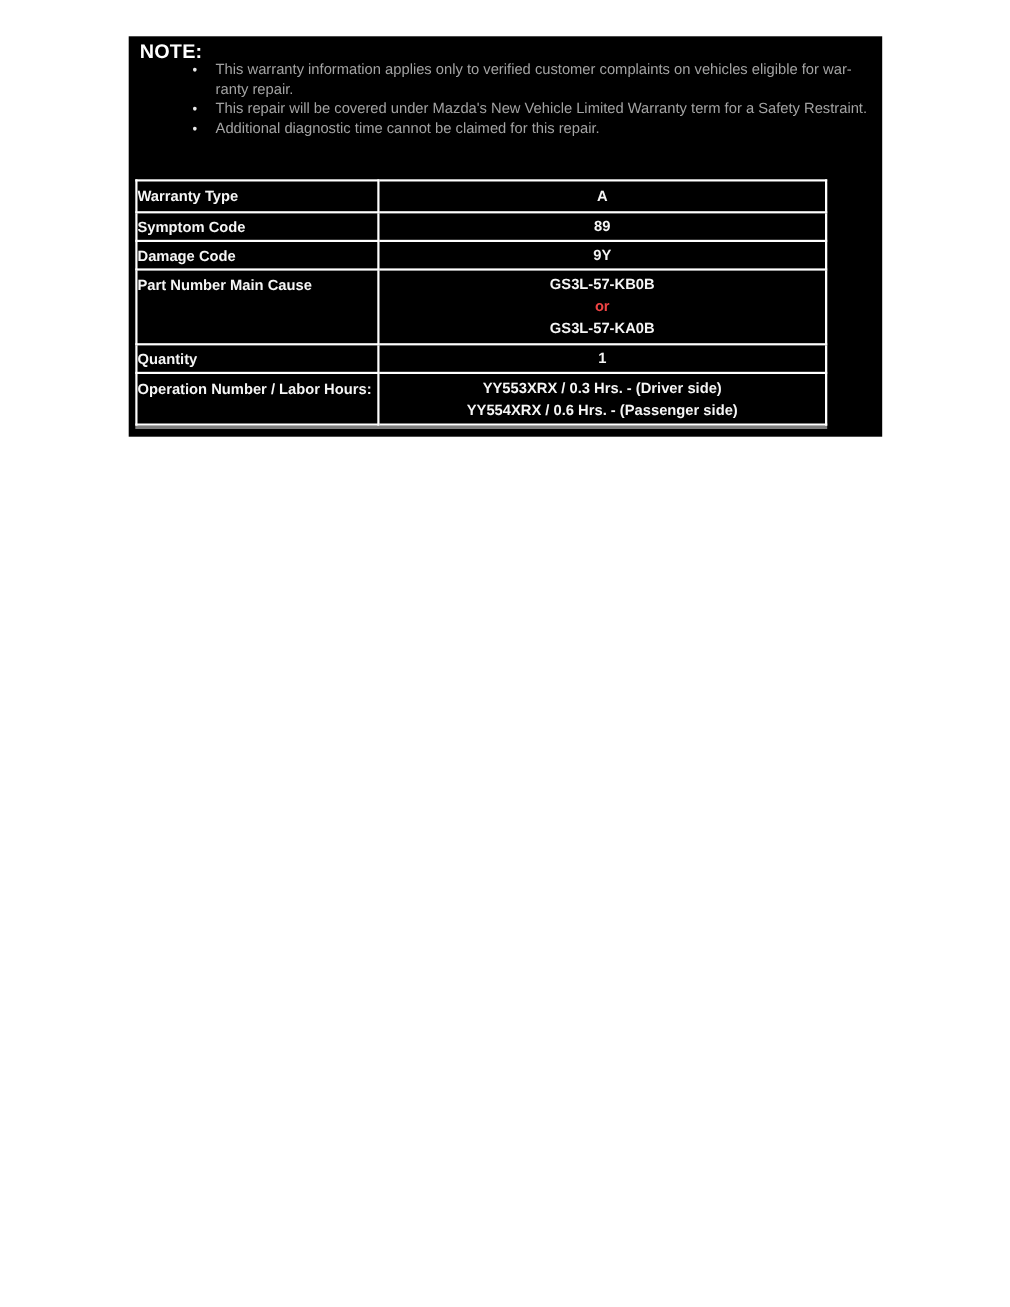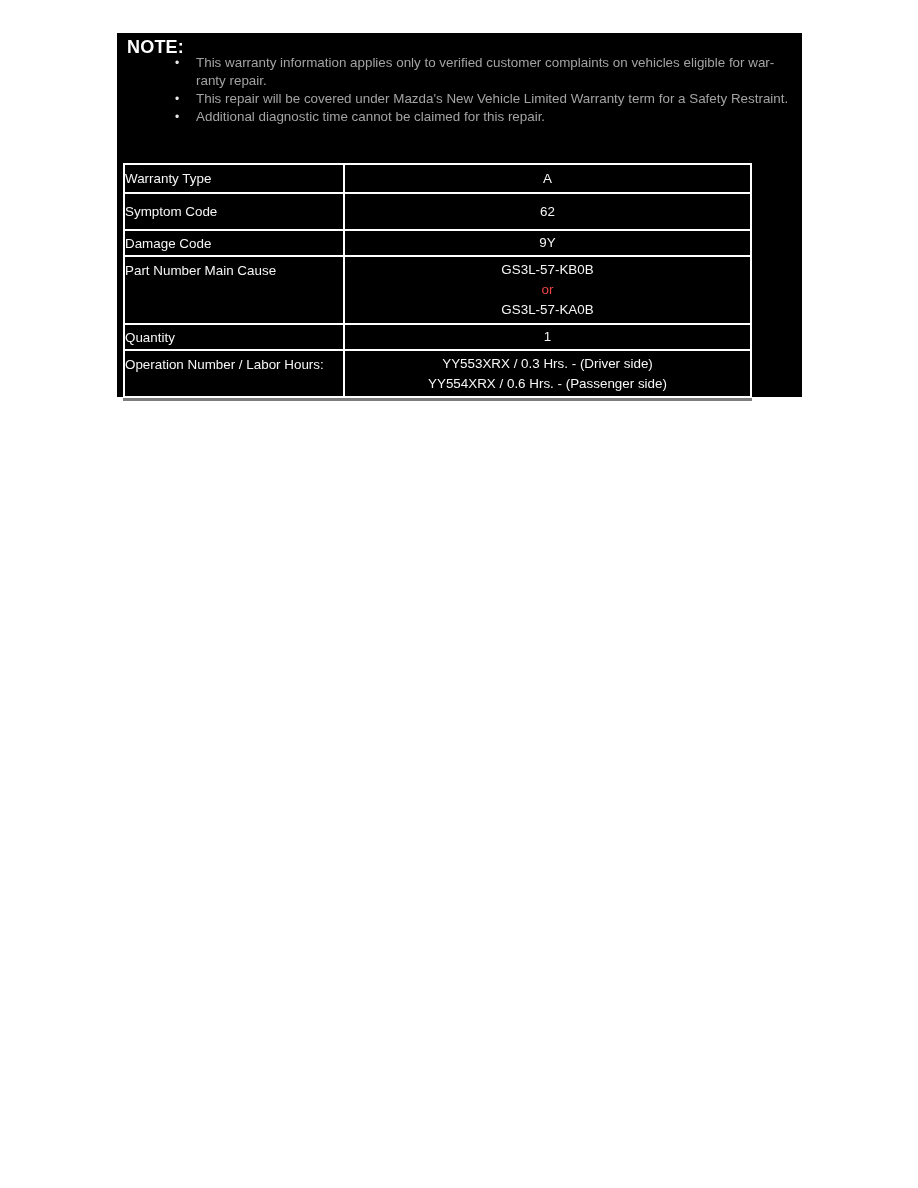--- a/index.html
+++ b/index.html
@@ -60,20 +60,21 @@
   .warranty-table {
     position: absolute;
     left: 6px;
     top: 130px;
     width: 625px;
     border-collapse: collapse;
     table-layout: fixed;
     color: #f5f5f5;
     font-size: 13.4px;
     box-shadow: 0 3px 0 #7d7d7d;
+    font-weight: bold;
   }
   .warranty-table td {
     border: 2px solid #ffffff;
     padding: 0;
     overflow: hidden;
   }
   .col-label { width: 218px; }
   .col-value { width: 405px; }
   .cell-label {
     text-align: left;
@@ -83,21 +84,21 @@
   .cell-label.top-align {
     vertical-align: top;
     padding-top: 6px;
   }
   .cell-value {
     text-align: center;
     vertical-align: middle;
   }
   .cell-value .vline { line-height: 20px; }
   .row-h1 { height: 29px; }
-  .row-h2 { height: 37px; }
+  .row-h2 { height: 26px; }
   .row-h3 { height: 26px; }
   .row-h4 { height: 68px; }
   .row-h5 { height: 26px; border-radius: 12px; }
   .row-h6 { height: 47px; }
   .dim { color: #ef4444; }
 </style>
 </head>
 <body>
 
 <div class="page">
@@ -136,21 +137,21 @@
       <tbody>
         <tr class="row-h1">
           <td class="col-label cell-label">Warranty Type</td>
           <td class="col-value cell-value">
             <div class="vline">A</div>
           </td>
         </tr>
         <tr class="row-h2">
           <td class="col-label cell-label">Symptom Code</td>
           <td class="col-value cell-value">
-            <div class="vline">62</div>
+            <div class="vline">89</div>
           </td>
         </tr>
         <tr class="row-h3">
           <td class="col-label cell-label">Damage Code</td>
           <td class="col-value cell-value">
             <div class="vline">9Y</div>
           </td>
         </tr>
         <tr class="row-h4">
           <td class="col-label cell-label top-align">Part Number Main Cause</td>

